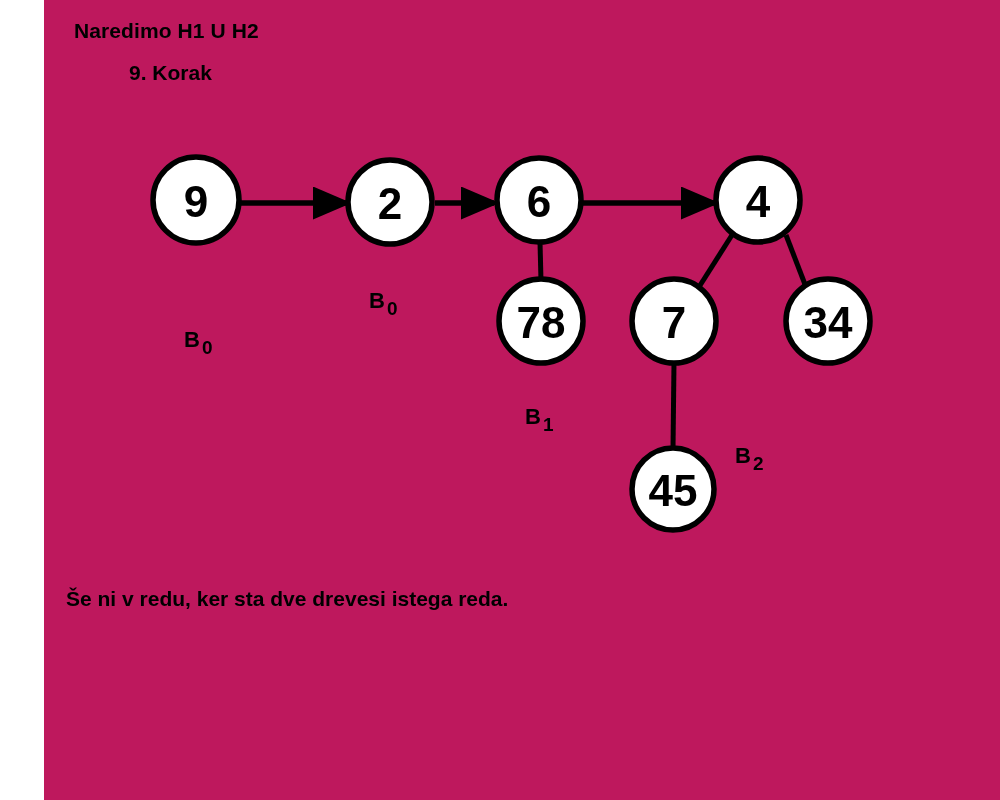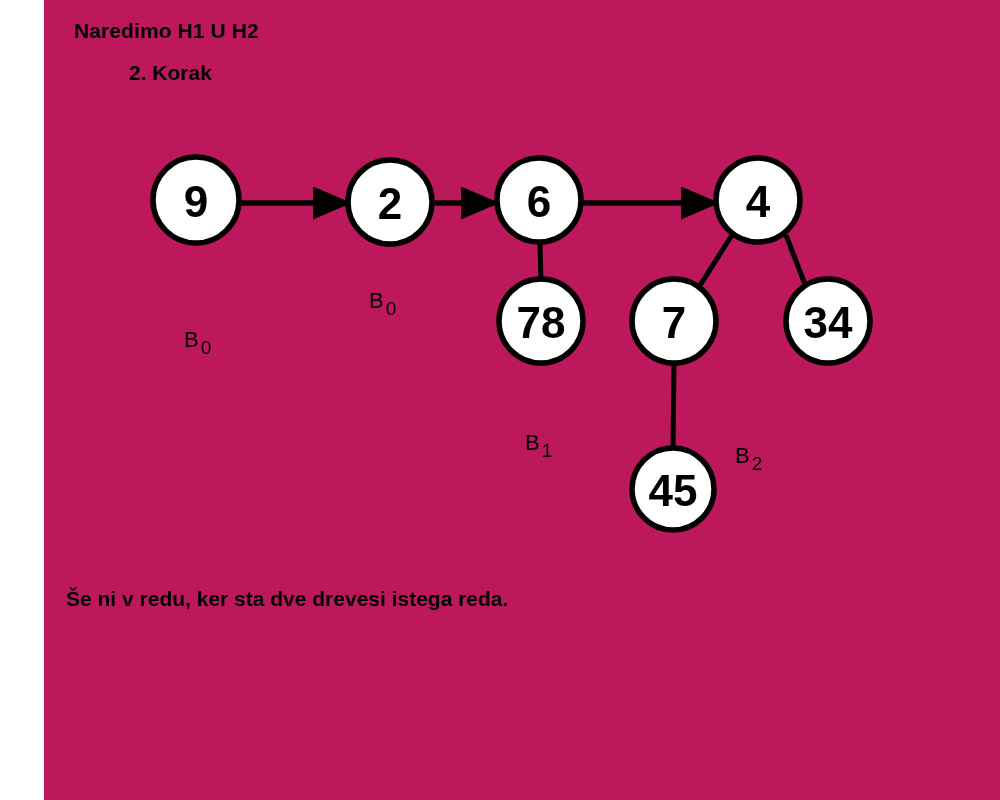--- a/index.html
+++ b/index.html
@@ -65,40 +65,40 @@
     fill: none;
     stroke-linecap: butt;
   }
   .arrow-line {
     stroke: #000000;
     stroke-width: 5.5;
     fill: none;
   }
   .blabel {
     position: absolute;
-    font-weight: normal;
+    font-weight: bold;
     font-size: 22px;
     line-height: 1;
     white-space: nowrap;
   }
   .blabel .sub {
     font-size: 19px;
     position: relative;
     top: 7px;
     left: 2px;
   }
 </style>
 </head>
 <body>
 
 <div id="slide">
 
   <div class="txt" id="title">Naredimo H1 U H2</div>
 
-  <div class="txt" id="subtitle">2. Korak</div>
+  <div class="txt" id="subtitle">9. Korak</div>
 
   <svg id="graph" viewBox="0 0 1000 800">
     <defs>
       <marker id="arrowhead" markerWidth="7" markerHeight="7" refX="6" refY="3.0" orient="auto" markerUnits="strokeWidth">
         <path d="M 0 0 L 7 3 L 0 6 z" fill="#000000"></path>
       </marker>
     </defs>
 
     <g id="arrows-layer">
         <line x1="196" y1="203" x2="302" y2="203" class="arrow-line" marker-end="url(#arrowhead)"></line>
@@ -145,16 +145,16 @@
           <text x="629" y="490" class="node-text">45</text>
         </g>
       </g>
   </svg>
 
   <div class="txt" id="footnote">Še ni v redu, ker sta dve drevesi istega reda.</div>
 
   <div id="labels-layer">
       <div class="blabel" style="left: 140px; top: 329px;"><span>B</span><span class="sub">0</span></div>
       <div class="blabel" style="left: 325px; top: 290px;"><span>B</span><span class="sub">0</span></div>
-      <div class="blabel" style="left: 481px; top: 432px;"><span>B</span><span class="sub">1</span></div>
+      <div class="blabel" style="left: 481px; top: 406px;"><span>B</span><span class="sub">1</span></div>
       <div class="blabel" style="left: 691px; top: 445px;"><span>B</span><span class="sub">2</span></div>
     </div>
 </div>
 
 </body></html>

